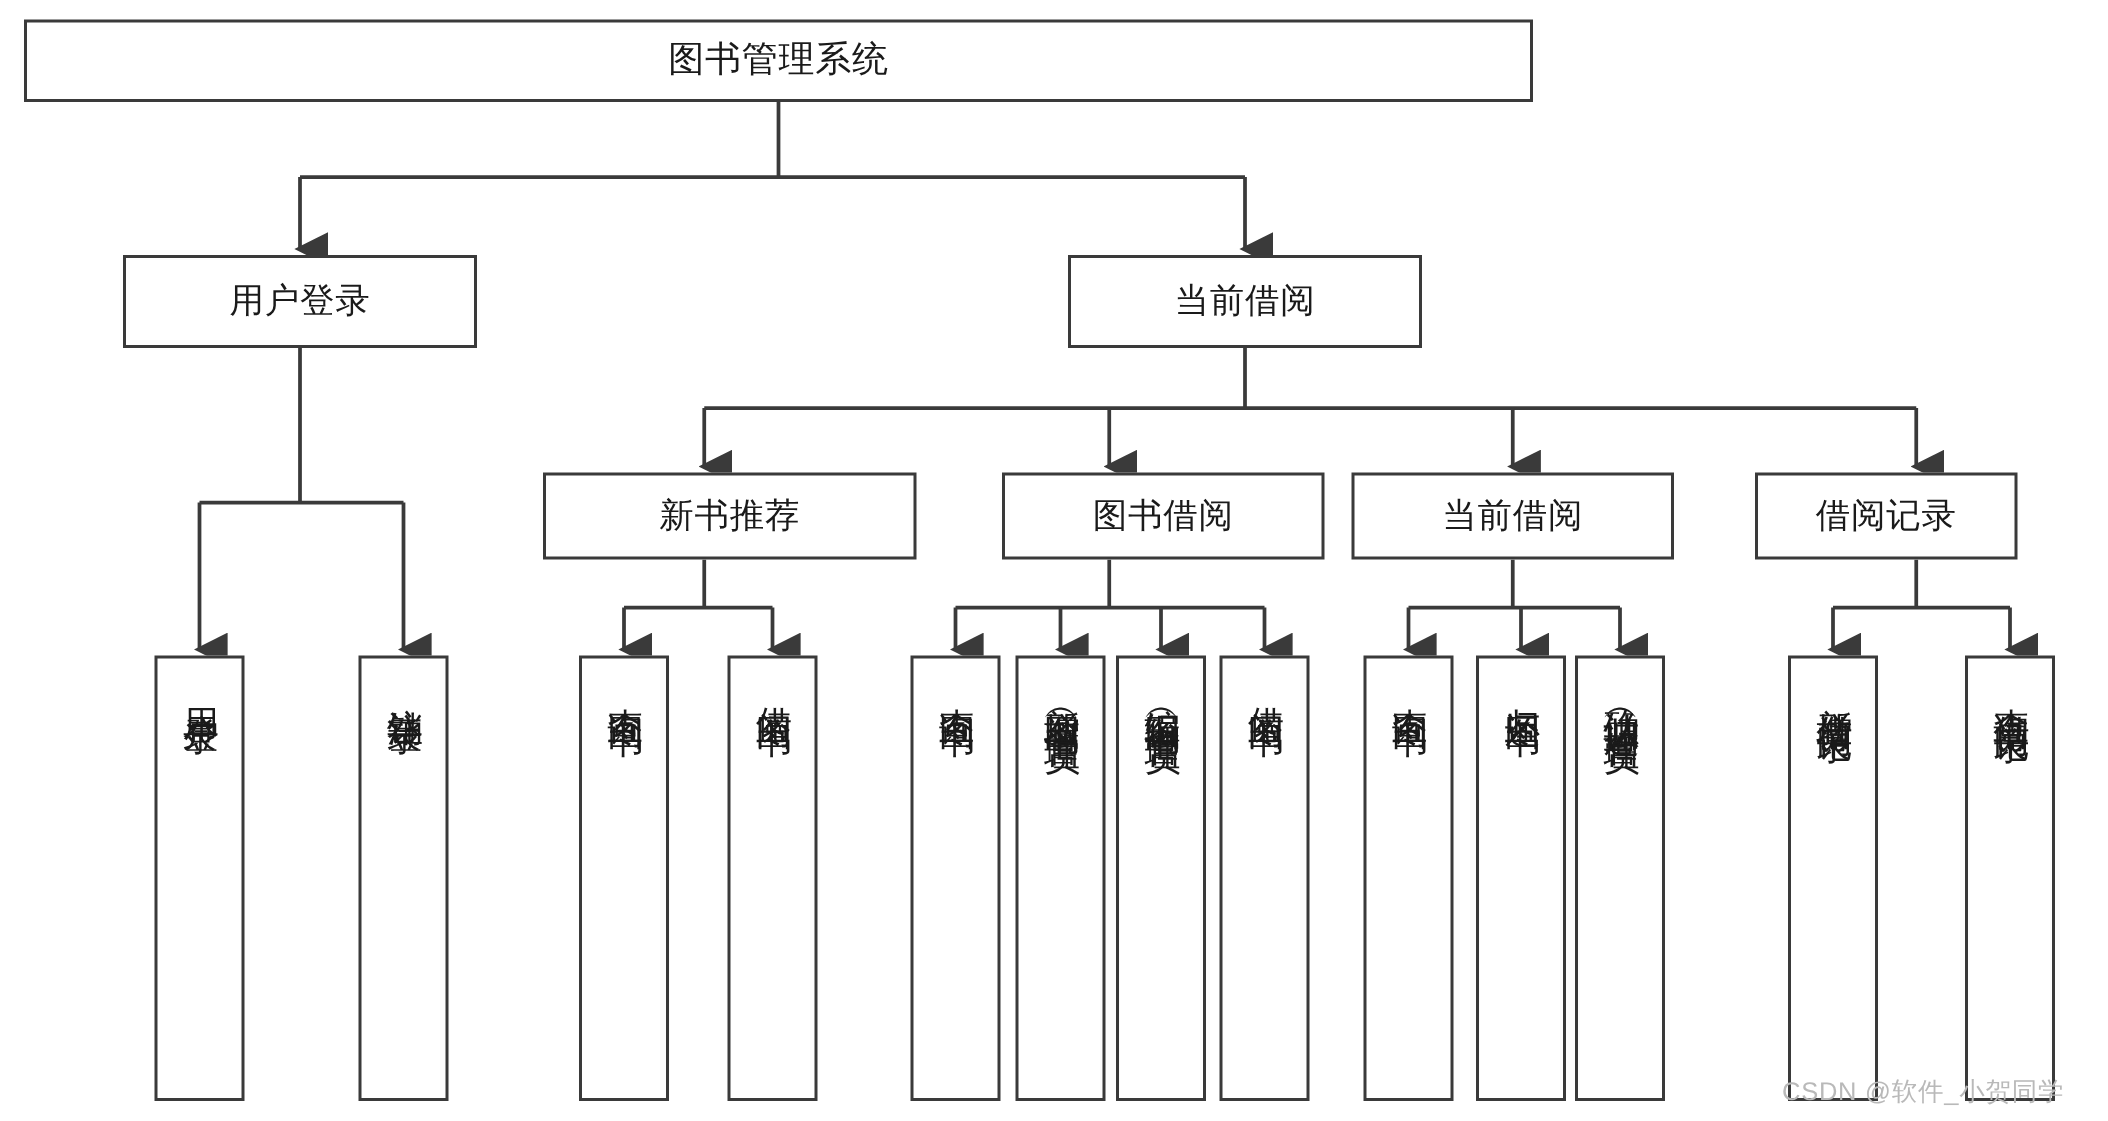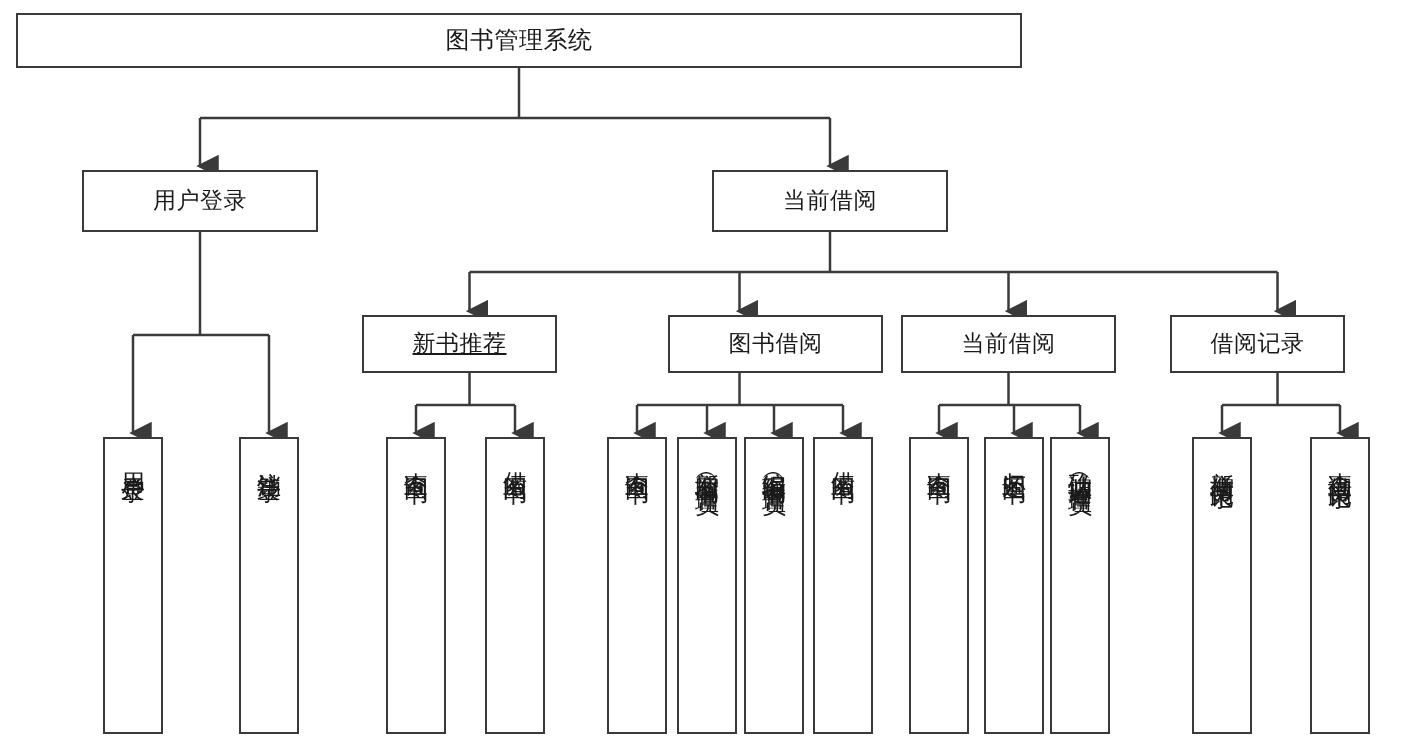--- a/index.html
+++ b/index.html
@@ -122,21 +122,21 @@
   <div id="nodes-layer">
       <div class="node root horiz" style="left: 16px; top: 13px; width: 1006px; height: 55px;">
         <span class="node-label">图书管理系统</span>
       </div>
       <div class="node level2 horiz" style="left: 82px; top: 170px; width: 236px; height: 62px;">
         <span class="node-label">用户登录</span>
       </div>
       <div class="node level2 horiz" style="left: 712px; top: 170px; width: 236px; height: 62px;">
         <span class="node-label">当前借阅</span>
       </div>
-      <div class="node level3 horiz" style="left: 362px; top: 315px; width: 195px; height: 58px; text-decoration: underline;">
+      <div class="node level3 horiz" style="left: 362px; top: 315px; width: 249px; height: 58px;">
         <span class="node-label">新书推荐</span>
       </div>
       <div class="node level3 horiz" style="left: 668px; top: 315px; width: 215px; height: 58px;">
         <span class="node-label">图书借阅</span>
       </div>
       <div class="node level3 horiz" style="left: 901px; top: 315px; width: 215px; height: 58px;">
         <span class="node-label">当前借阅</span>
       </div>
       <div class="node level3 horiz" style="left: 1170px; top: 315px; width: 175px; height: 58px;">
         <span class="node-label">借阅记录</span>
@@ -175,14 +175,15 @@
         <span class="node-label">确认归还（管理员）</span>
       </div>
       <div class="node leaf vert" style="left: 1192px; top: 437px; width: 60px; height: 297px;">
         <span class="node-label">新增借阅记录</span>
       </div>
       <div class="node leaf vert" style="left: 1310px; top: 437px; width: 60px; height: 297px;">
         <span class="node-label">查询借阅记录</span>
       </div>
     </div>
 
+  <div class="watermark" style="left: 1188px; top: 716px;">CSDN @软件_小贺同学</div>
 
 </div>
 
 </body></html>

